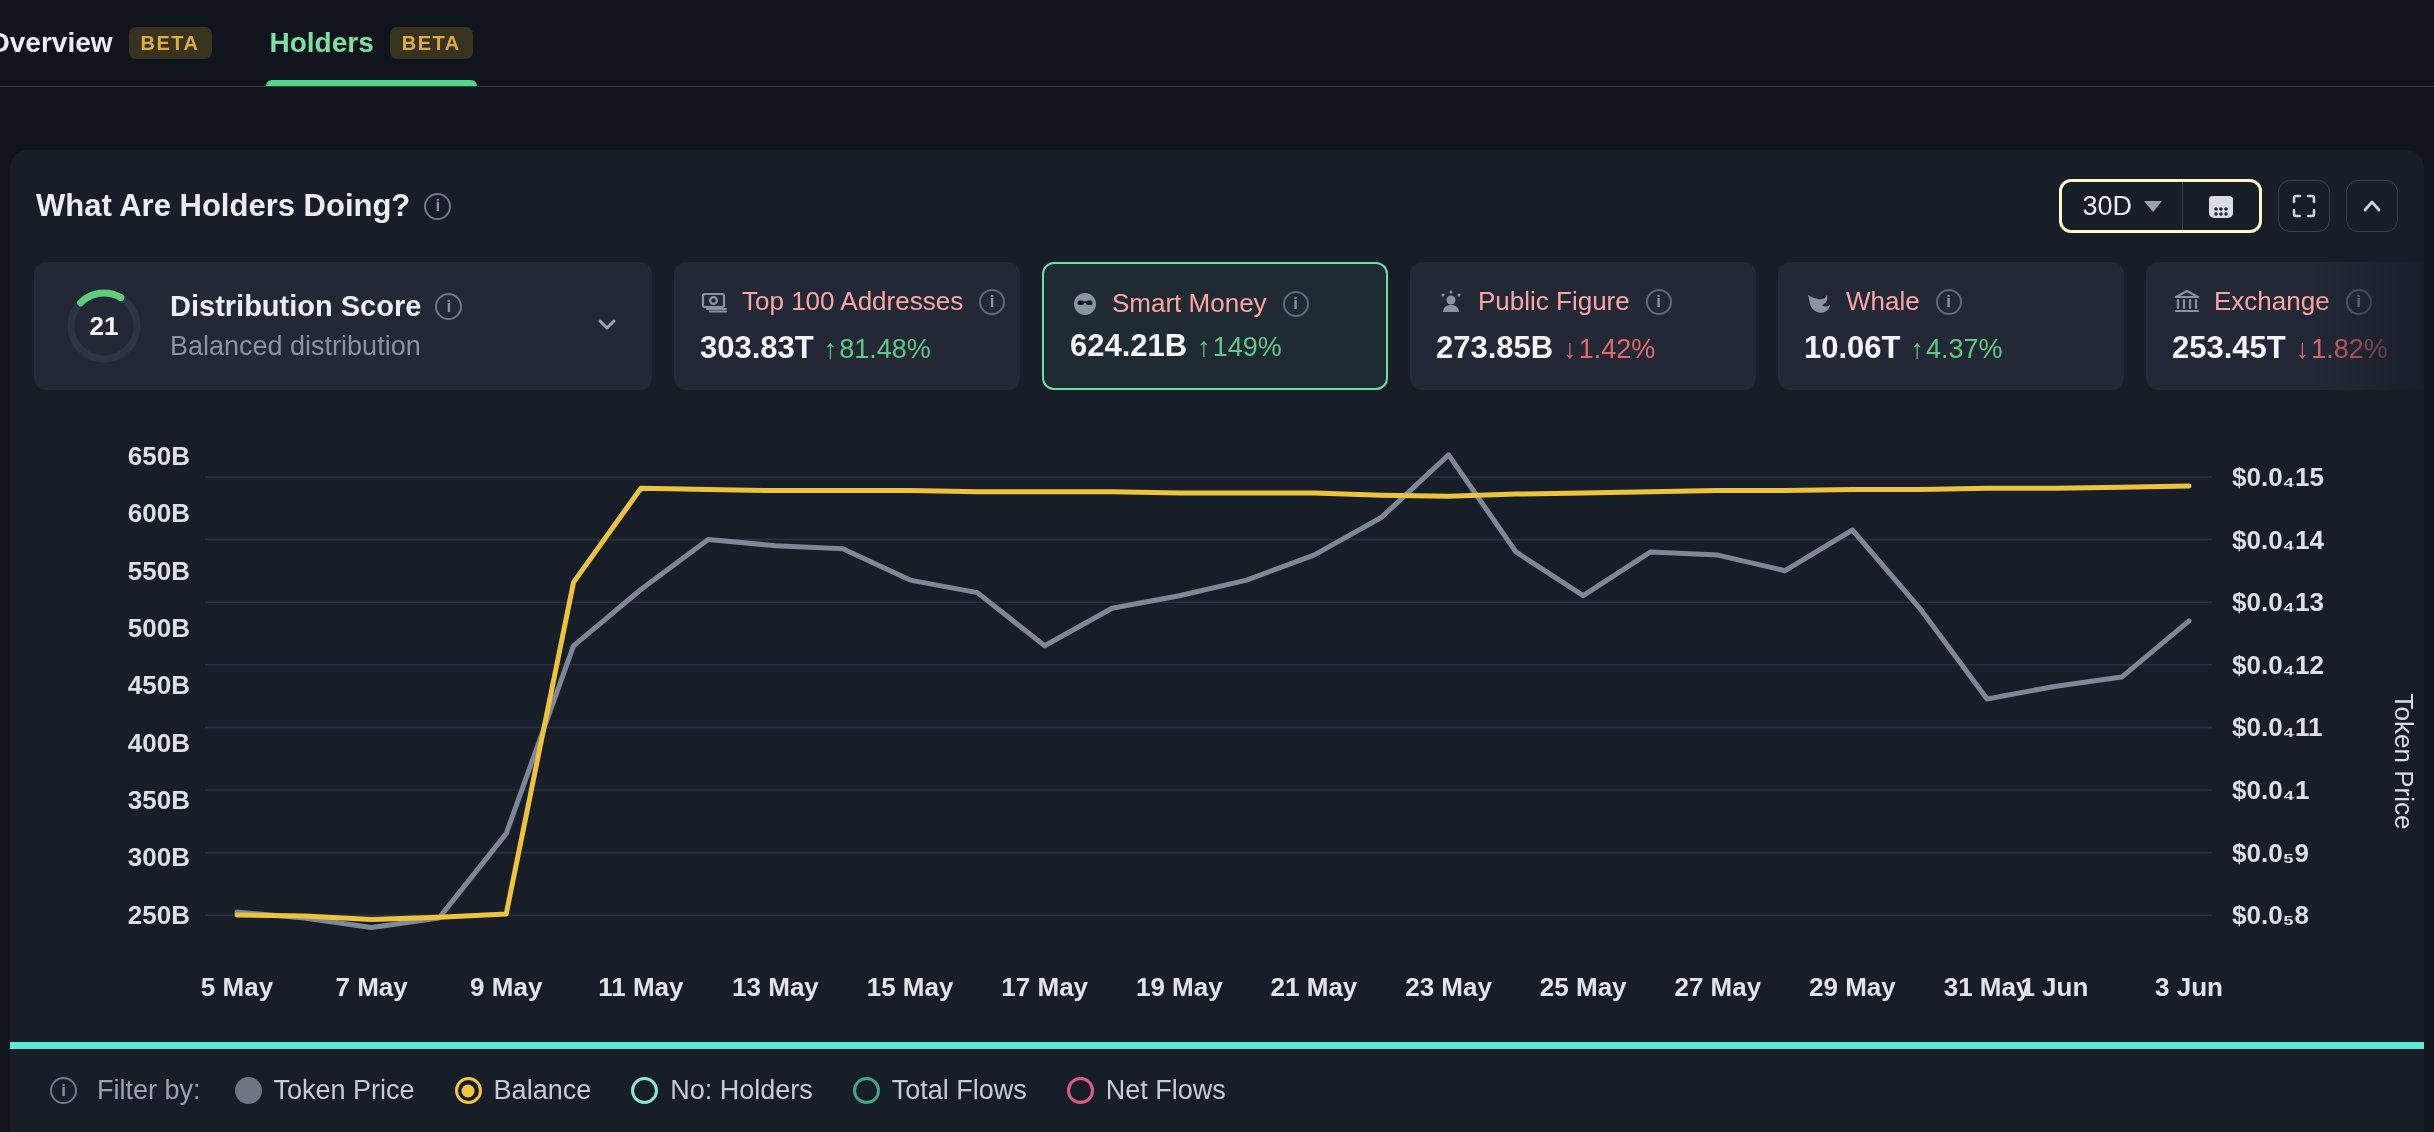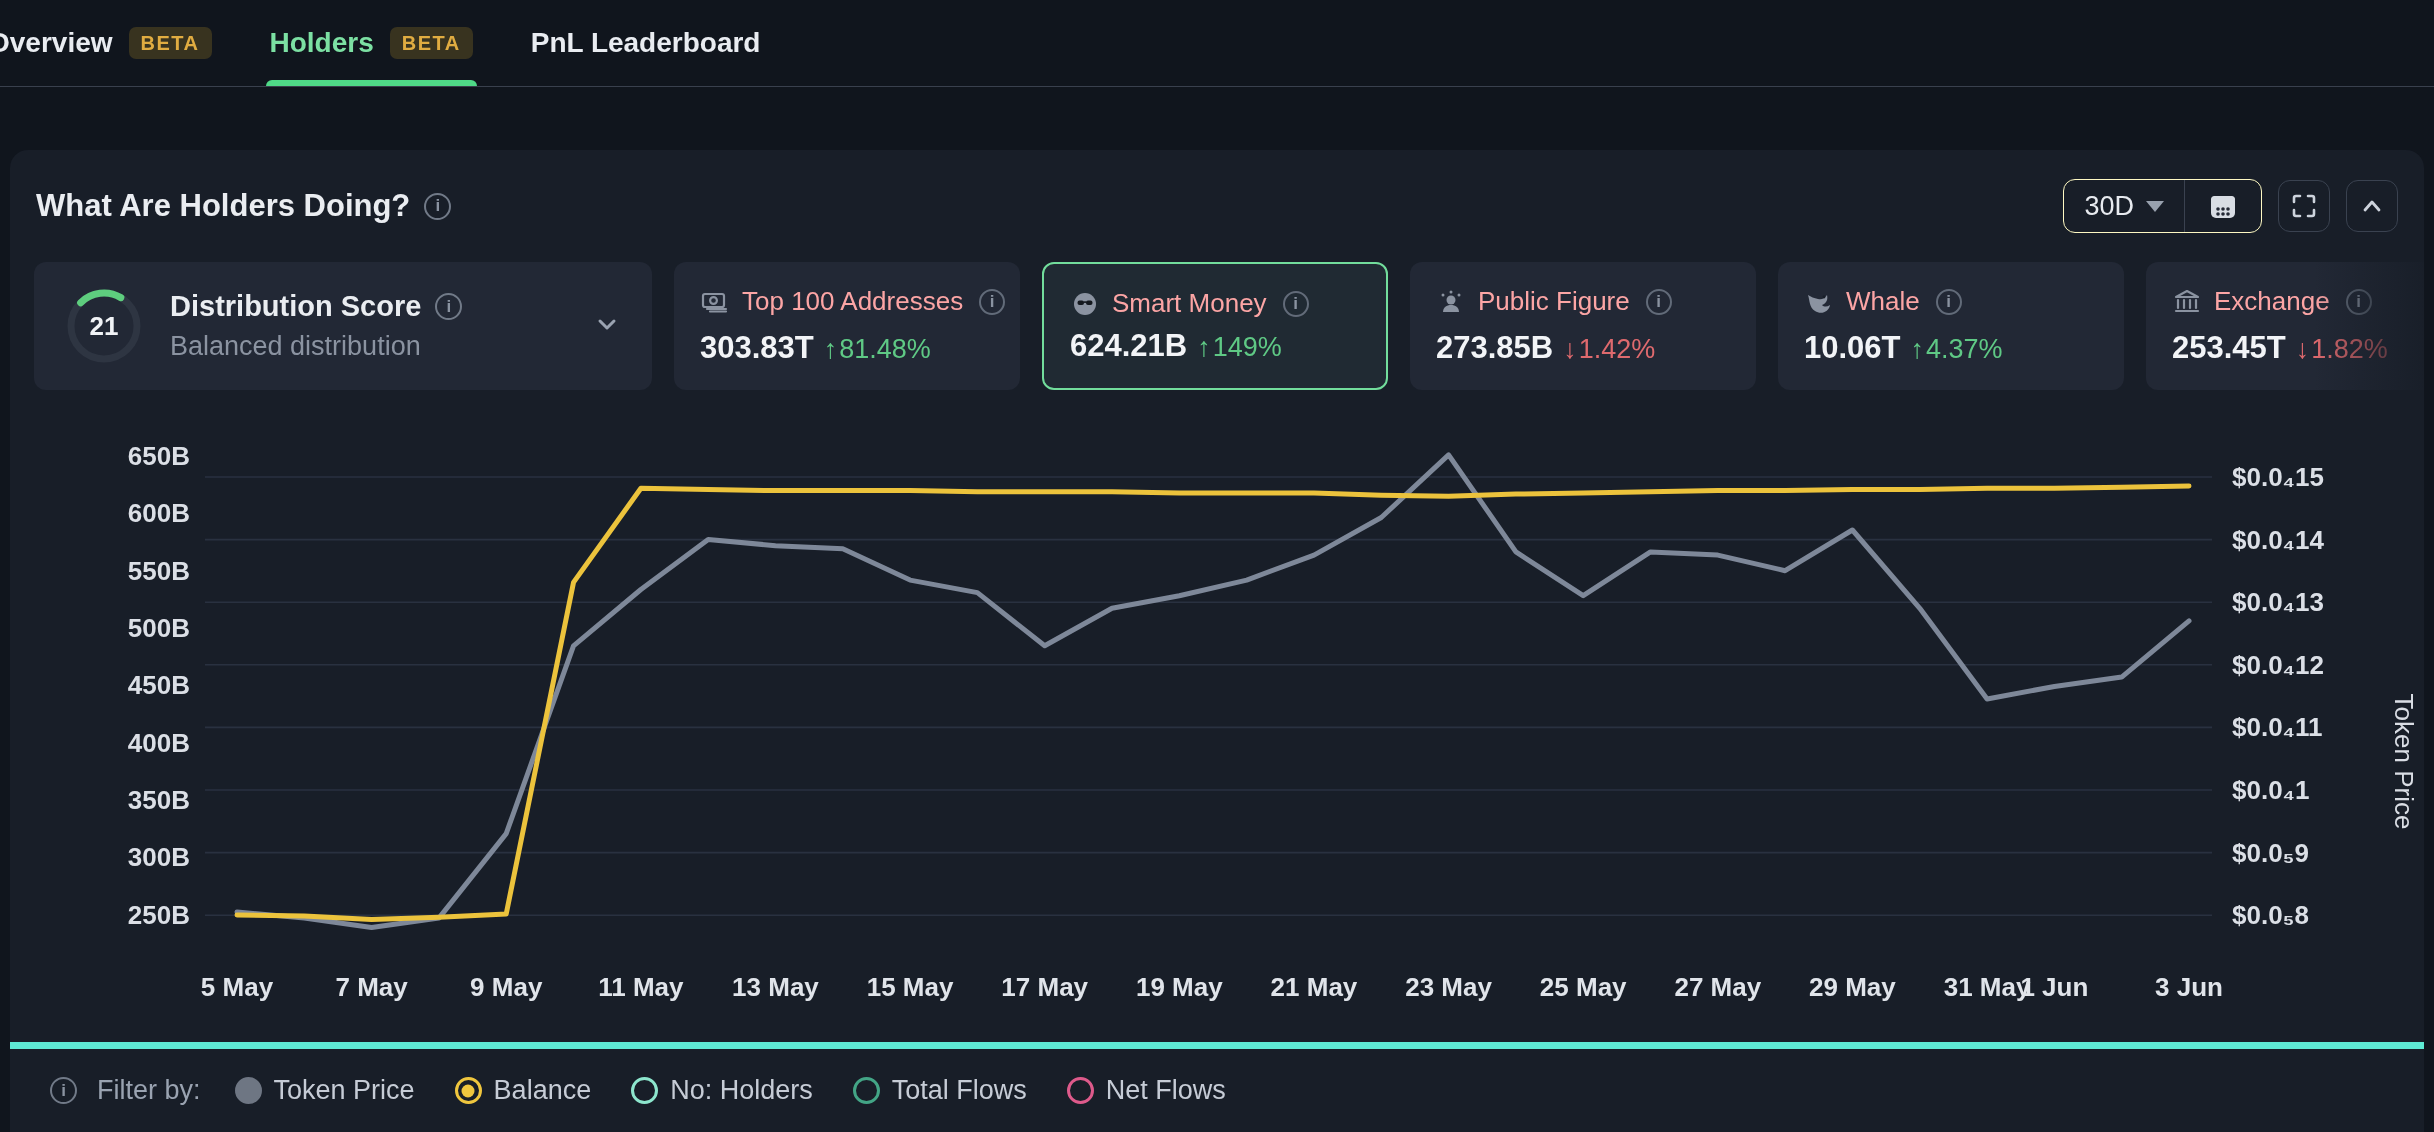--- a/index.html
+++ b/index.html
@@ -24,21 +24,21 @@
 
   .panel-header { position:absolute; top:0; left:0; width:100%; height:112px;
                   display:flex; align-items:center; padding:0 26px; }
   .panel-title { font-size:31px; font-weight:700; color:#eaedf1; }
   .info-icon { display:inline-flex; align-items:center; justify-content:center;
                width:27px; height:27px; border:2px solid #717a88; border-radius:50%;
                color:#8a93a1; font-size:17px; font-weight:700; margin-left:14px; flex:none; }
   .info-icon::after { content:"i"; }
 
   .header-controls { margin-left:auto; display:flex; align-items:center; gap:16px; }
-  .range-pill { display:flex; align-items:stretch; height:54px; border:1px solid #fef9c3; border-radius:12px; overflow:hidden; }
+  .range-pill { display:flex; align-items:stretch; height:54px; border:3px solid #fef9c3; border-radius:12px; overflow:hidden; }
   .range-btn { display:flex; align-items:center; gap:12px; padding:0 20px; cursor:pointer; }
   .range-value { font-size:27px; color:#e7eaef; font-weight:400; }
   .caret-down { width:0; height:0; border-left:9px solid transparent; border-right:9px solid transparent;
                 border-top:11px solid #98a1ae; }
   .pill-divider { width:1px; background:#3a4250; }
   .cal-btn { display:flex; align-items:center; justify-content:center; padding:0 22px; cursor:pointer; }
   .icon-btn { width:52px; height:52px; border:1px solid #3a4250; border-radius:12px;
               display:flex; align-items:center; justify-content:center; cursor:pointer; background:transparent; }
 
   
@@ -95,23 +95,20 @@
   <div class="topbar">
     <div class="tabs">
       <div class="tab">
         <span class="tab-label">Overview</span>
         <span class="beta">BETA</span>
       </div>
       <div class="tab active">
         <span class="tab-label">Holders</span>
         <span class="beta">BETA</span>
         <span class="tab-underline"></span>
-      </div>
-      <div class="tab">
-        <span class="tab-label">PnL Leaderboard</span>
       </div>
     </div>
   </div>
 
   <div class="panel">
 
     <div class="panel-header">
       <span class="panel-title">What Are Holders Doing?</span>
       <span class="info-icon"></span>
 

